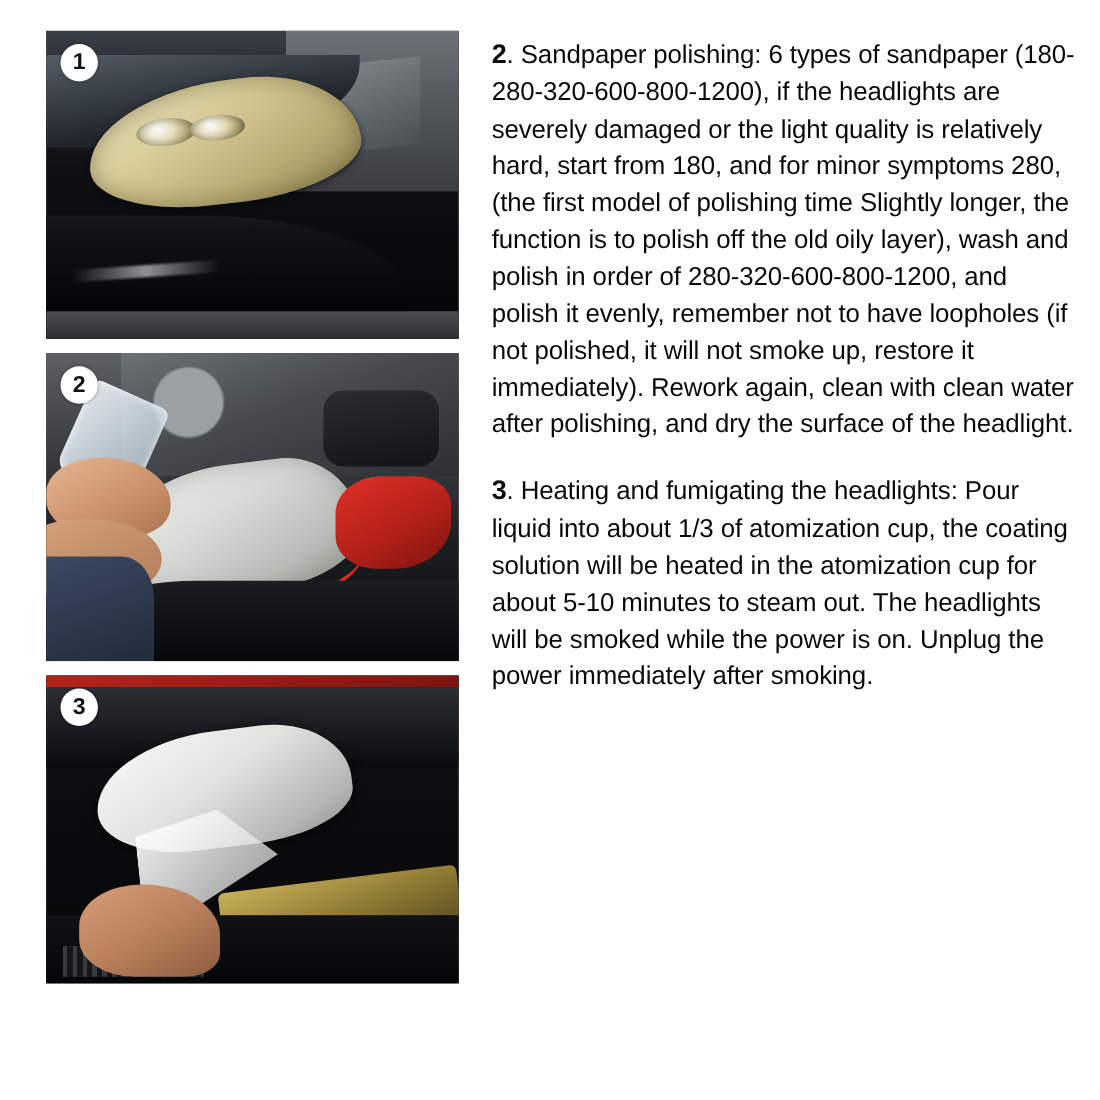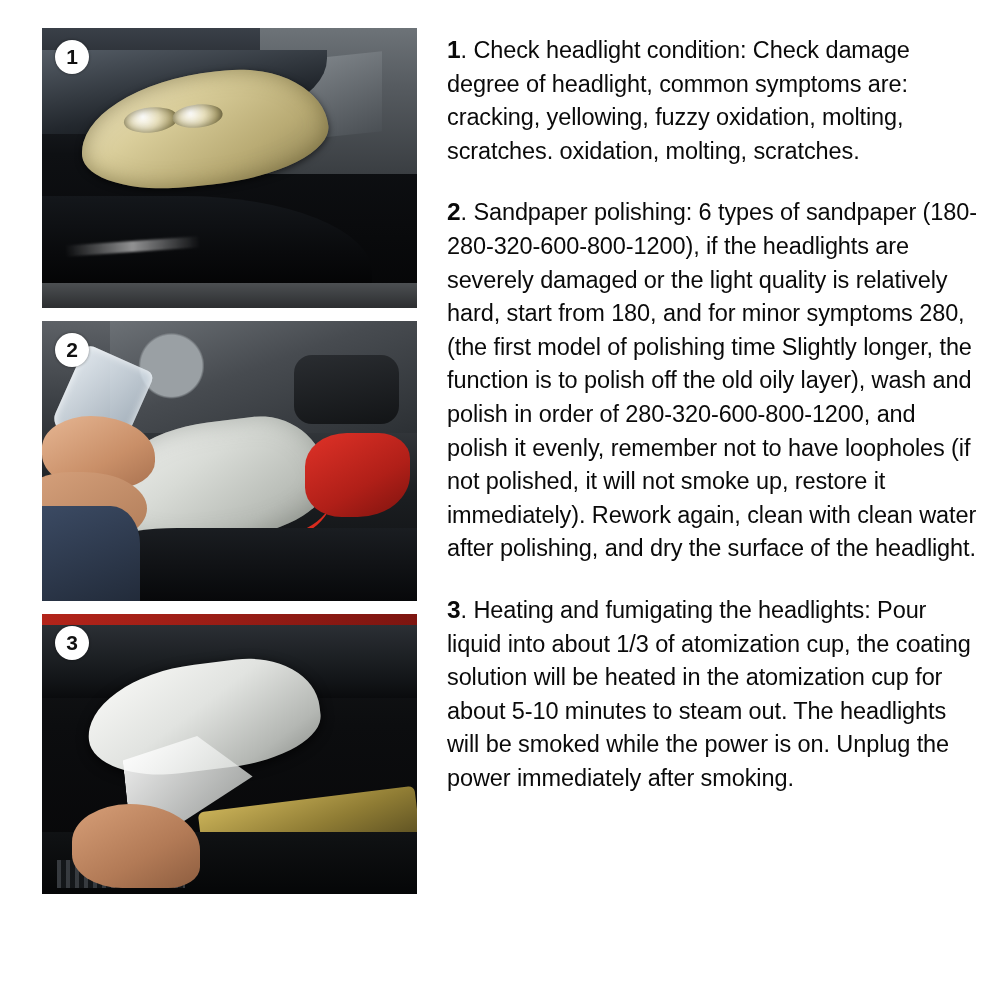--- a/index.html
+++ b/index.html
@@ -308,23 +308,20 @@
       <div class="p3-bumper3"></div>
       <div class="p3-grille"></div>
       <div class="p3-hand3"></div>
       <div class="badge">3</div>
     </div>
 
   </div>
 
   <div class="text-column">
 
-    <p class="step">
-      <span class="step-num">1</span><span>. Check headlight condition: Check damage degree of headlight, common symptoms are: cracking, yellowing, fuzzy oxidation, molting, scratches. oxidation, molting, scratches.</span>
-    </p>
 
     <p class="step">
       <span class="step-num">2</span><span>. Sandpaper polishing: 6 types of sandpaper (180-280-320-600-800-1200), if the headlights are severely damaged or the light quality is relatively hard, start from 180, and for minor symptoms 280, (the first model of polishing time Slightly longer, the function is to polish off the old oily layer), wash and polish in order of 280-320-600-800-1200, and polish it evenly, remember not to have loopholes (if not polished, it will not smoke up, restore it immediately). Rework again, clean with clean water after polishing, and dry the surface of the headlight.</span>
     </p>
 
     <p class="step">
       <span class="step-num">3</span><span>. Heating and fumigating the headlights: Pour liquid into about 1/3 of atomization cup, the coating solution will be heated in the atomization cup for about 5-10 minutes to steam out. The headlights will be smoked while the power is on. Unplug the power immediately after smoking.</span>
     </p>
 
   </div>

